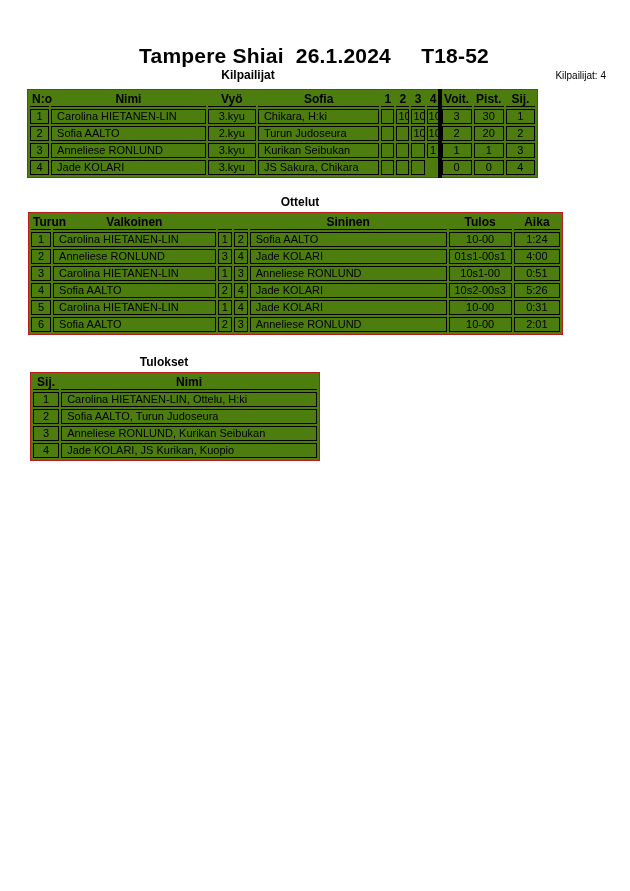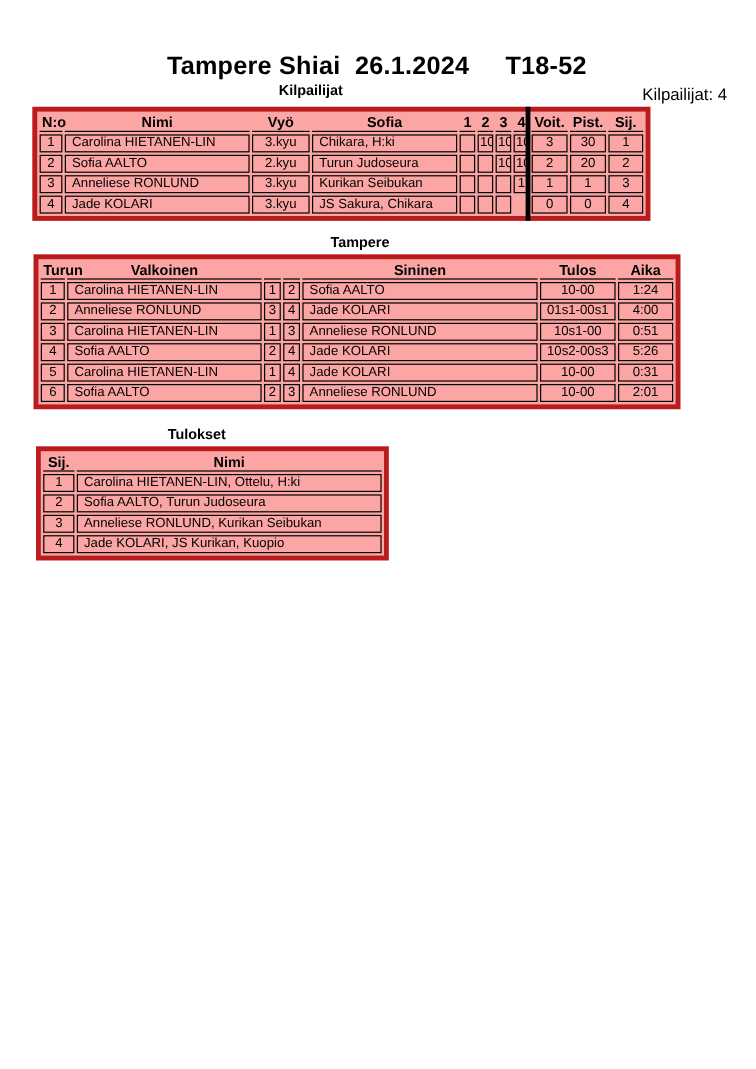--- a/index.html
+++ b/index.html
@@ -6,28 +6,28 @@
   .page {
     position:relative; width:630px; height:891px; background:#ffffff;
     font-family:"Liberation Sans", sans-serif; color:#000; overflow:hidden;
   }
   .abs { position:absolute; }
   .doc-title {
     top:44px; left:0; width:628px; text-align:center;
     font-size:21px; font-weight:bold; white-space:pre; letter-spacing:0.2px;
   }
   .section-heading { font-size:12px; font-weight:bold; white-space:nowrap; transform:translateX(-50%); }
-  .h-kilpailijat { top:68px; left:259px; }
+  .h-kilpailijat { top:68px; left:248px; }
   .h-ottelut    { top:195px; left:300px; }
   .h-tulokset   { top:355px; left:164px; }
-  .count-label  { top:70px; right:24px; font-size:14px; }
+  .count-label  { top:70px; right:24px; font-size:10px; }
 
   table {
     border-collapse:separate; border-spacing:2px; table-layout:fixed;
-    border:4px solid #b91c1c; background:#fca5a5;
+    border:1px solid #b91c1c; background:#4d7c0f;
   }
   th, td { box-sizing:border-box; white-space:nowrap; }
   td {
     border:1px solid #000; font-size:11px; line-height:13px;
     height:15px; padding:0 1px; overflow:hidden;
   }
   th {
     border:none; border-bottom:1px solid #000;
     font-size:12px; font-weight:bold; height:15px; padding:0 1px; overflow:visible;
   }
@@ -134,21 +134,21 @@
           <td class="c nob"></td>
           <td class="c">0</td>
           <td class="c">0</td>
           <td class="c">4</td>
         </tr>
       </tbody>
     </table>
     <div class="vsep"></div>
   </div>
 
-  <div class="abs section-heading h-ottelut">Tampere</div>
+  <div class="abs section-heading h-ottelut">Ottelut</div>
 
   <div class="abs t2wrap">
     <table class="t2">
       <colgroup>
         <col style="width:20px">
           <col style="width:162px">
           <col style="width:14px">
           <col style="width:14px">
         <col style="width:196px">
           <col style="width:63px">

